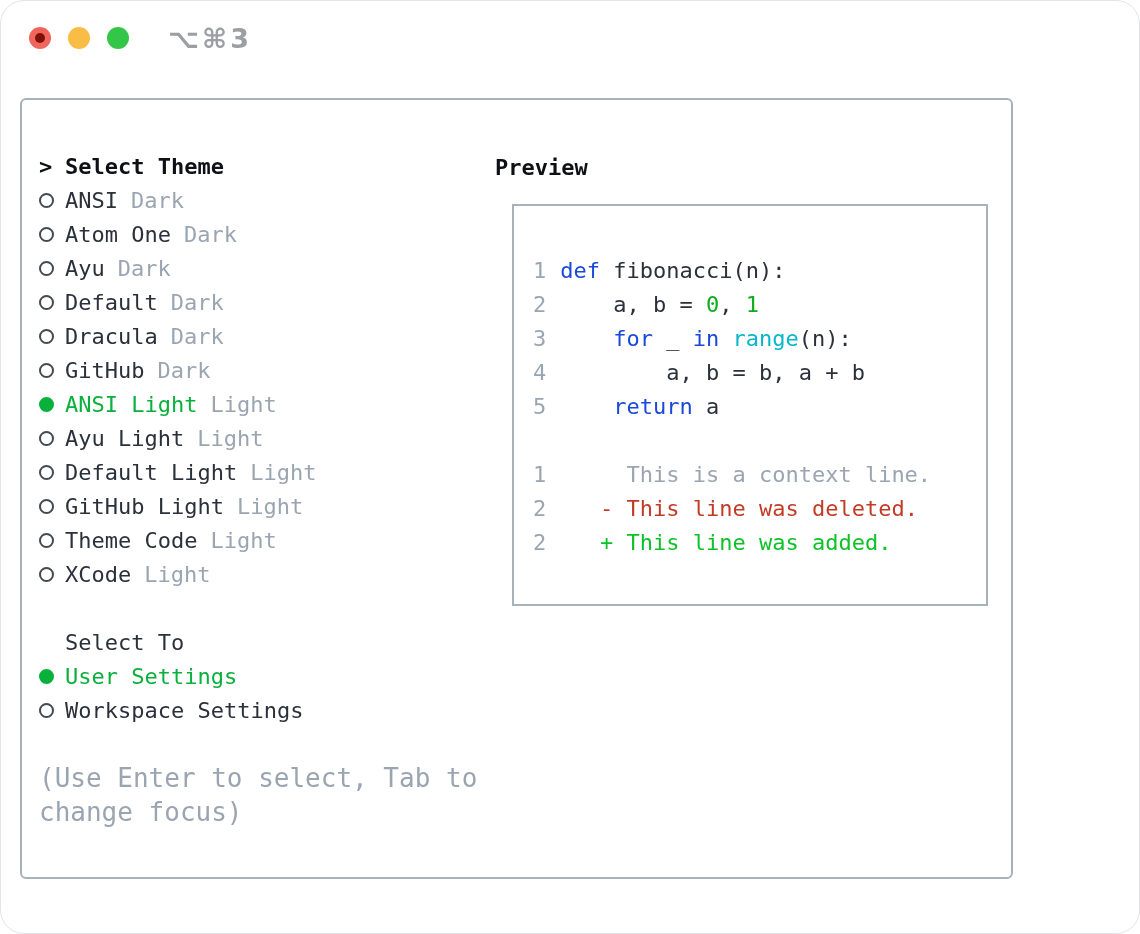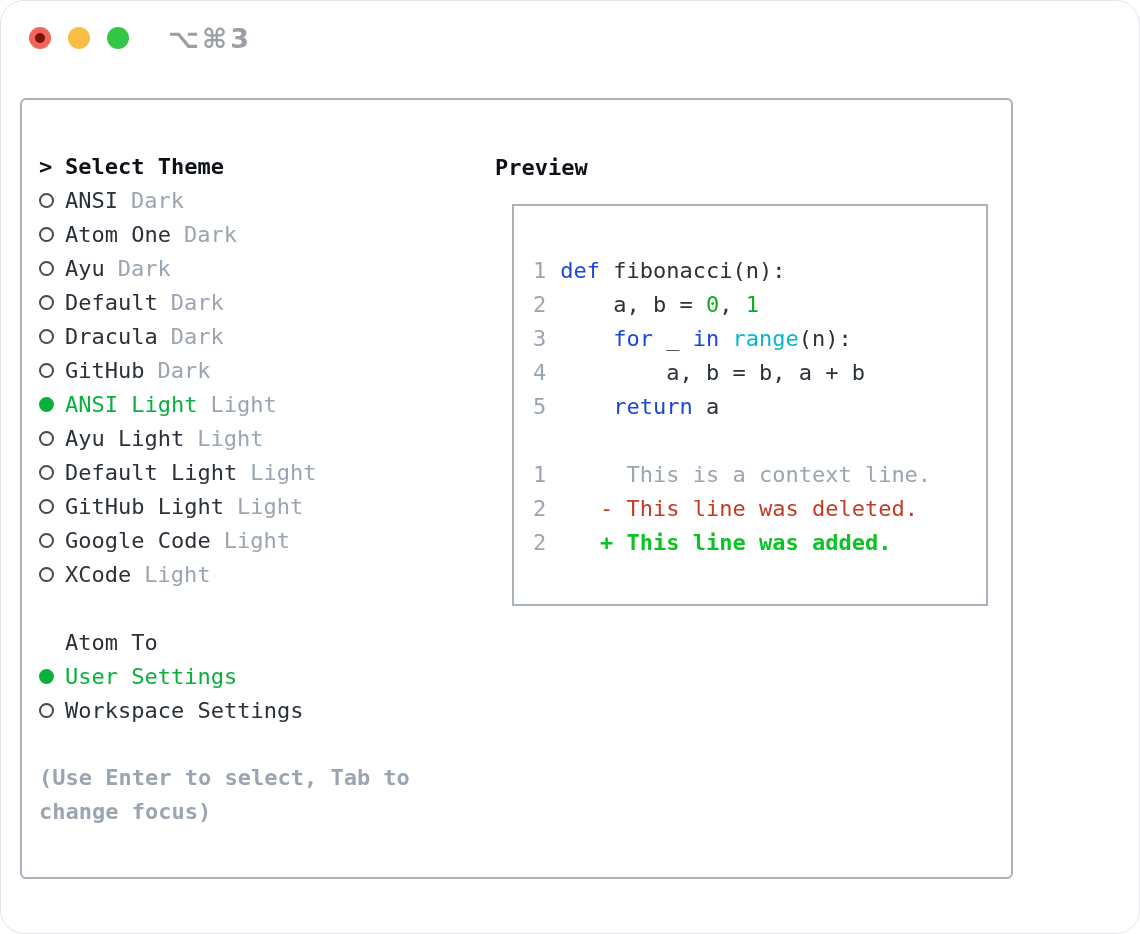--- a/index.html
+++ b/index.html
@@ -34,38 +34,38 @@
   .row { display: flex; align-items: center; height: 34px; font-size: 22px; }
   .cell { width: 26px; flex: 0 0 26px; display: flex; align-items: center; }
   .marker { font-weight: bold; color: var(--header-dark); font-size: 22px; }
   .ring { width: 15px; height: 15px; border: 2px solid var(--ring-gray); border-radius: 50%; }
   .ring.sel { background: var(--sel-green); border-color: var(--sel-green); }
   .hdr { font-weight: bold; color: var(--header-dark); }
   .name { color: var(--item-dark); white-space: pre; }
   .name.sel { color: var(--sel-green); }
   .tag { color: var(--muted-gray); margin-left: 13px; }
   .spacer { height: 34px; }
-  .hint { height: 34px; line-height: 34px; font-size: 22px; color: var(--muted-gray); white-space: pre; font-weight: bold; }
+  .hint { height: 34px; line-height: 34px; font-size: 26px; color: var(--muted-gray); white-space: pre; }
 
   
   .preview-title { position: absolute; left: 473px; top: 51px; height: 34px; line-height: 34px;
                    font-size: 22px; font-weight: bold; color: var(--header-dark); }
   .preview-box { position: absolute; left: 490px; top: 104px; width: 476px; height: 402px;
                  border: 2px solid var(--border-gray); background: #ffffff;
                  padding: 48px 0 0 19px; overflow: hidden; }
   .pline { height: 34px; line-height: 34px; font-size: 22px; white-space: pre; }
   .lnum { display: inline-block; min-width: 13px; text-align: right; margin-right: 14px;
           color: var(--muted-gray); }
   .c-fg { color: var(--item-dark); }
   .c-kw { color: var(--kw-blue); margin-top: 36px; }
   .c-builtin { color: var(--builtin-cyan); margin-top: 29px; }
   .c-lit { color: var(--lit-green); }
   .c-ctx { color: var(--muted-gray); }
   .c-del { color: var(--del-red); }
-  .c-add { color: var(--add-green); font-weight: bold; }
+  .c-add { color: var(--add-green); }
 </style>
 </head>
 <body>
 
 <div class="window">
 
   <div class="titlebar">
     <span class="tl red">
       <span class="dot"></span>
     </span>
@@ -152,37 +152,37 @@
             <span class="cell">
               <span class="ring"></span>
             </span>
             <span class="name">GitHub Light</span>
             <span class="tag">Light</span>
           </div>
           <div class="row">
             <span class="cell">
               <span class="ring"></span>
             </span>
-            <span class="name">Google Code</span>
+            <span class="name">Theme Code</span>
             <span class="tag">Light</span>
           </div>
           <div class="row">
             <span class="cell">
               <span class="ring"></span>
             </span>
             <span class="name">XCode</span>
             <span class="tag">Light</span>
           </div>
         </div>
 
       <div class="spacer"></div>
 
       <div class="row">
         <span class="cell"></span>
-        <span class="name">Atom To</span>
+        <span class="name">Select To</span>
       </div>
 
       <div id="apply-list">
           <div class="row">
             <span class="cell">
               <span class="ring sel"></span>
             </span>
             <span class="name sel">User Settings</span>
           </div>
           <div class="row">

